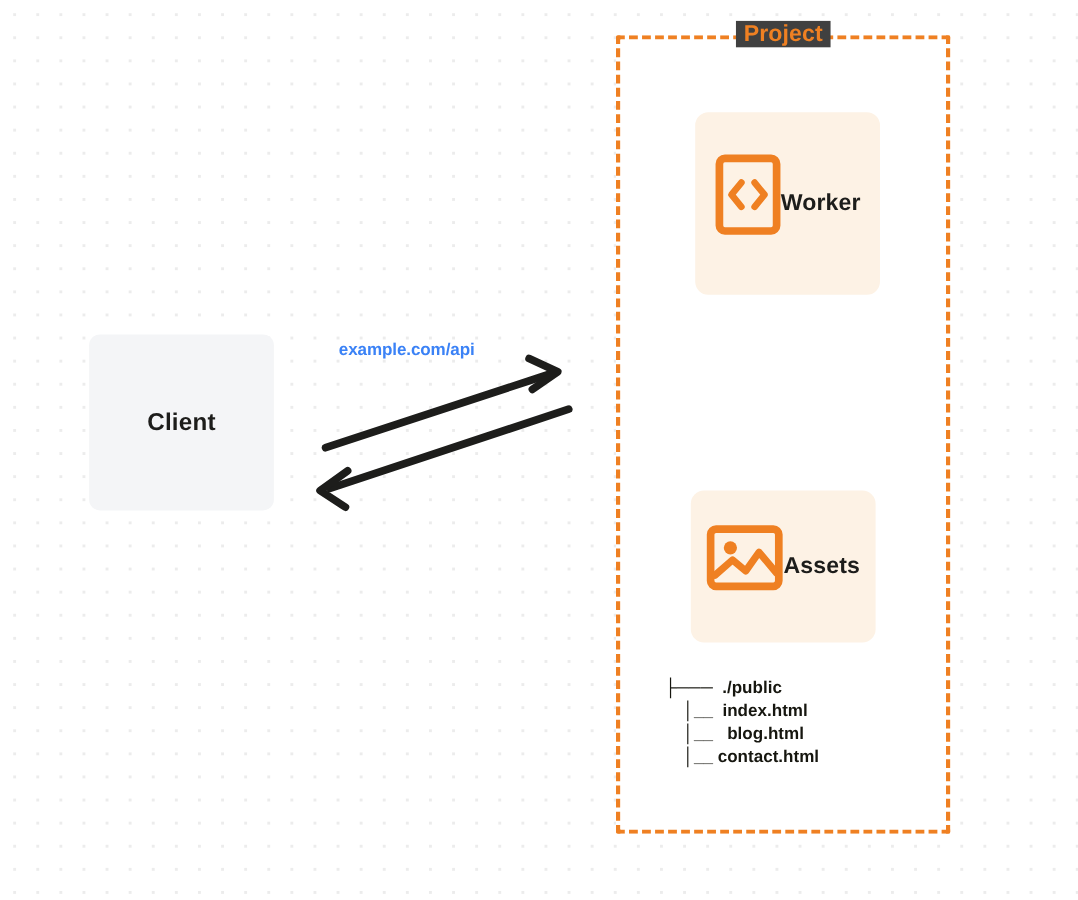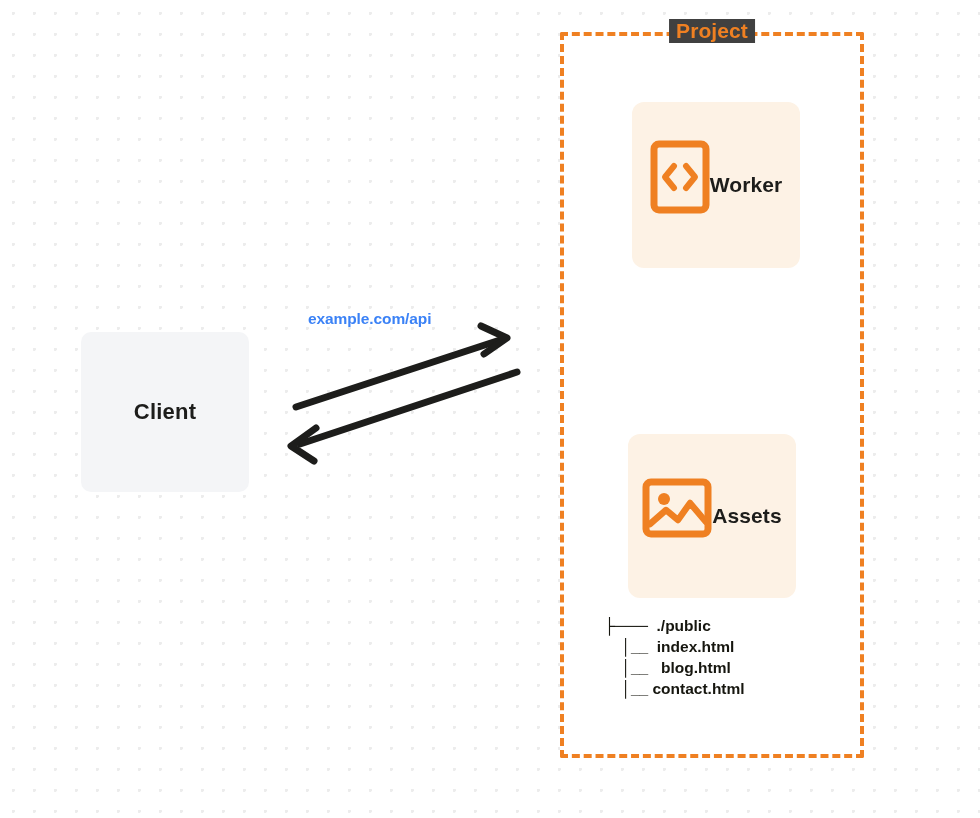--- a/index.html
+++ b/index.html
@@ -24,21 +24,21 @@
     background-color: #ffffff;
     background-image: radial-gradient(circle at 1.4px 1.4px, #ececec 1.4px, rgba(255,255,255,0) 1.6px);
     background-size: 21px 21px;
     background-position: 12px 12px;
   }
 
   
   #client-node {
     position: absolute;
     left: 81px;
-    top: 332px;
+    top: 304px;
     width: 168px;
     height: 160px;
     background: #f4f5f7;
     border-radius: 10px;
     display: flex;
     align-items: center;
     justify-content: center;
   }
   #client-node .node-label {
     font-size: 22px;
@@ -112,23 +112,23 @@
     justify-content: center;
   }
   #worker-card {
     left: 72px;
     top: 70px;
     width: 168px;
     height: 166px;
   }
   #assets-card {
     left: 68px;
-    top: 402px;
+    top: 414px;
     width: 168px;
-    height: 164px;
+    height: 138px;
   }
   .service-card .card-icon {
     display: block;
     margin-bottom: 12px;
   }
   .service-card .card-label {
     font-size: 21px;
     font-weight: bold;
     color: #1d1d1b;
     letter-spacing: 0.1px;

